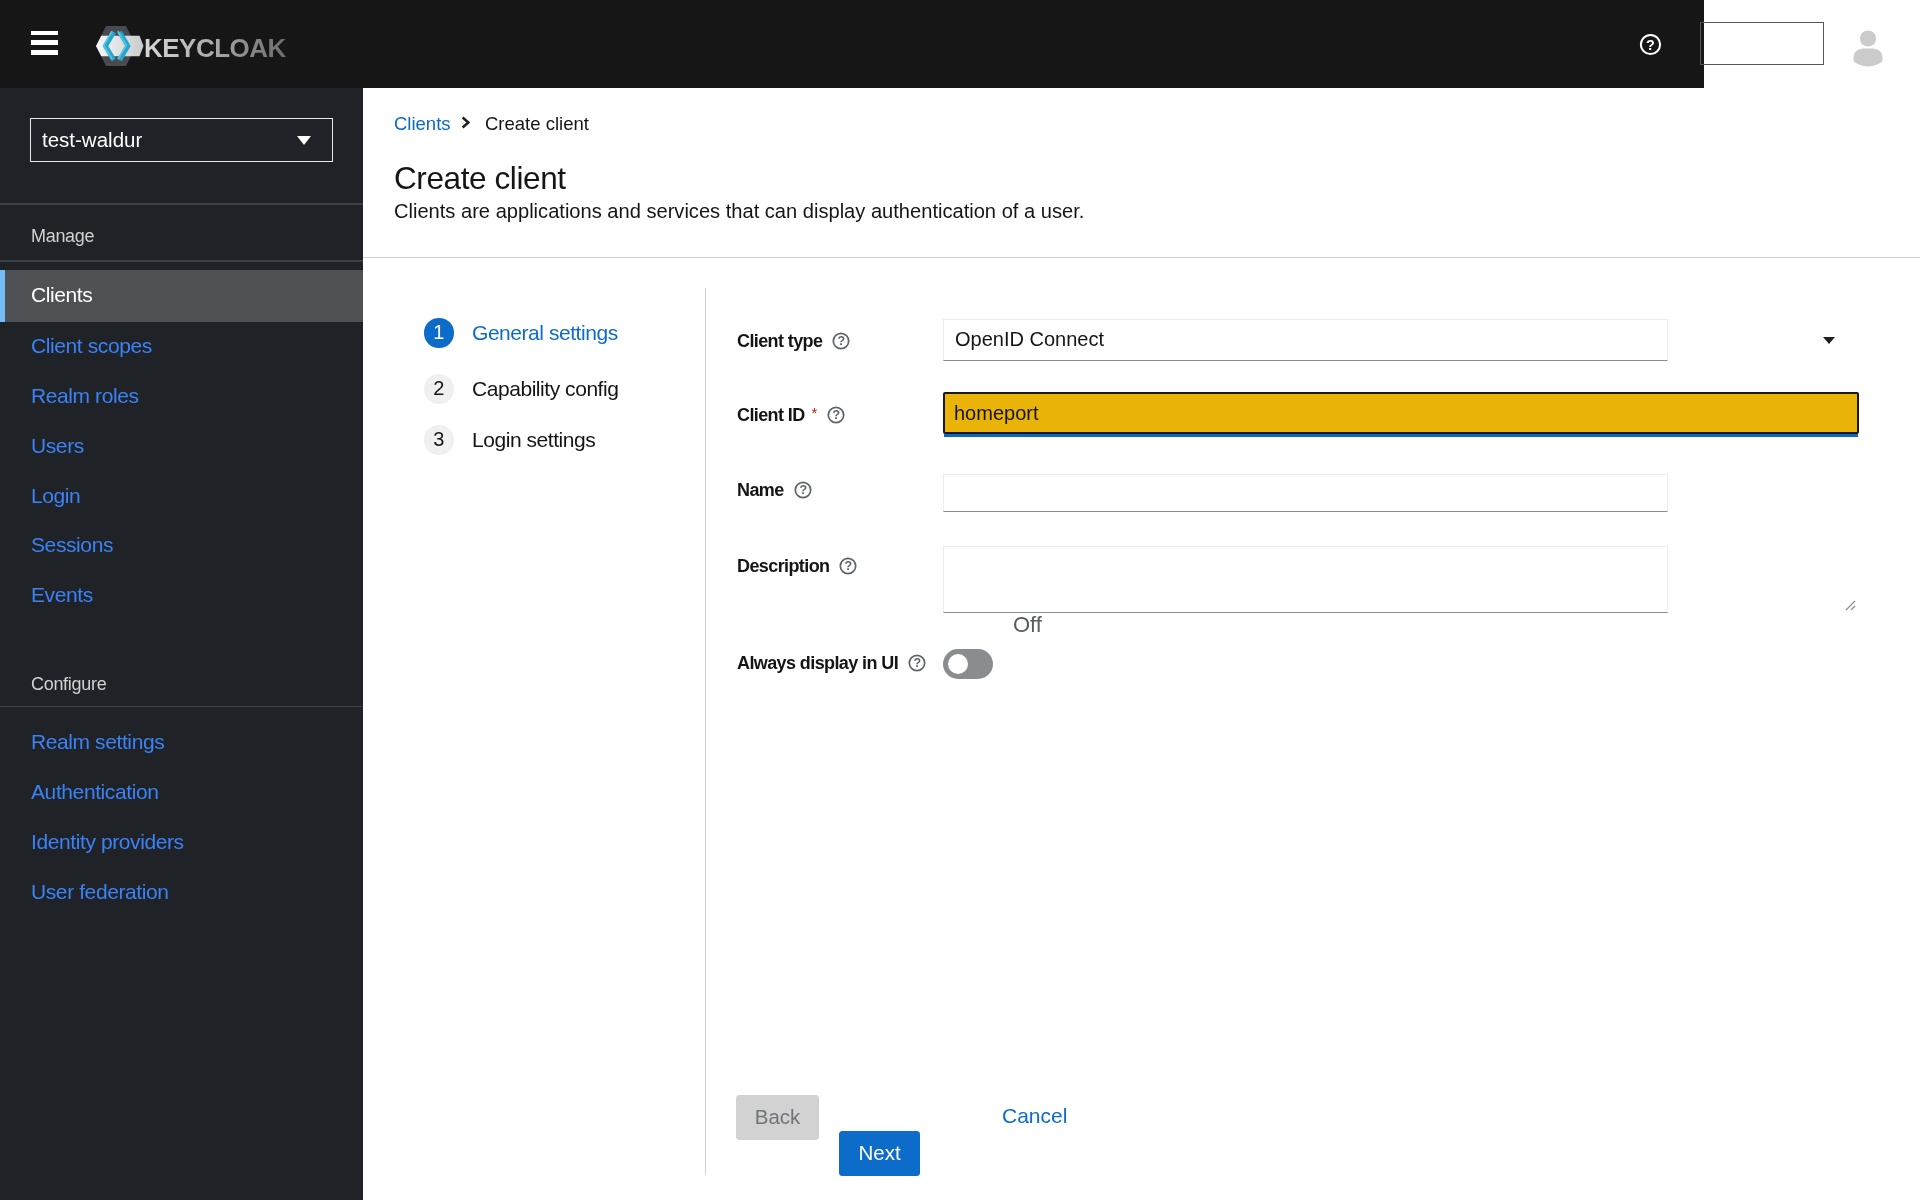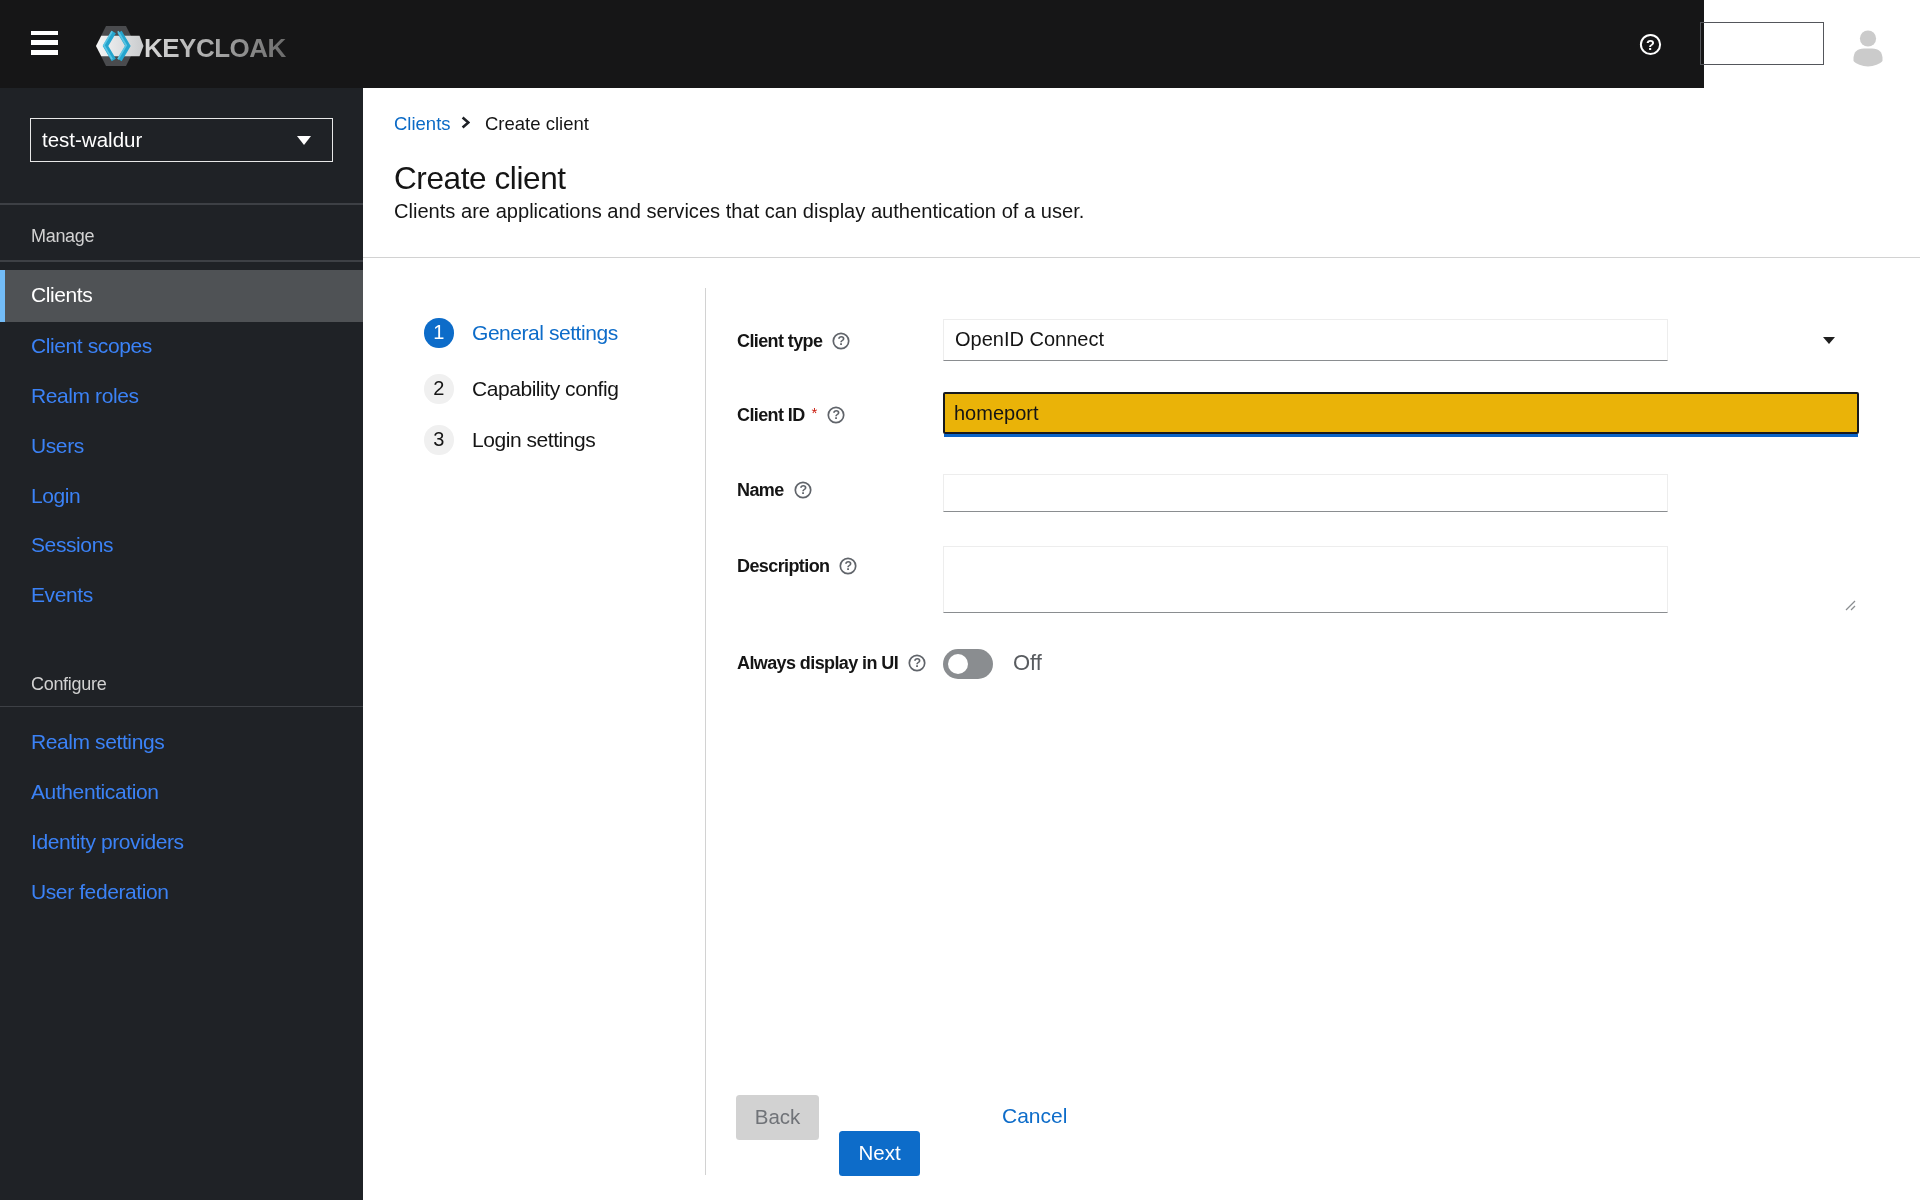--- a/index.html
+++ b/index.html
@@ -41,21 +41,21 @@
   #selbox { top:319px; height:42px; }
   #selbox span { position:absolute; left:11px; top:8px; font-size:20px; color:#151515; }
   #selcaret { position:absolute; left:1823px; top:336.5px; width:0; height:0; border-left:6.5px solid transparent; border-right:6.5px solid transparent; border-top:7.8px solid #1f1f1f; }
   #cid { position:absolute; left:943px; top:392px; width:916px; height:42px; background:#eab308; border:2px solid #17191e; border-radius:2px; }
   #cidblue { position:absolute; left:944px; top:433.8px; width:914px; height:3.4px; background:#0b64c8; }
   #cid span { position:absolute; left:9px; top:8px; font-size:20px; color:#151515; }
   #namefld { top:474px; height:38px; }
   #descfld { top:546px; height:67px; }
   #switch { position:absolute; left:943px; top:649px; width:50px; height:30px; border-radius:15px; background:#8a8d90; }
   #knob { position:absolute; left:5px; top:5px; width:20px; height:20px; border-radius:50%; background:#fff; }
-  #offlbl { position:absolute; left:1013px; top:650px; font-size:22px; line-height:26px; color:#595c60; }
+  #offlbl { position:absolute; left:1013px; top:612px; font-size:22px; line-height:26px; color:#595c60; }
 
   
   .btn { position:absolute; top:1095px; height:44.5px; border-radius:3.5px; font-size:20.5px; text-align:center; line-height:44.5px; }
   #btn-back { left:736px; width:83px; background:#d2d2d2; color:#707378; }
   #btn-next { left:839px; width:81px; background:#0d6cc9; color:#ffffff;margin-top:36px; }
   #btn-cancel { left:1002px; top:1104px; font-size:21px; color:#0d6cc9; position:absolute; }
 </style>
 </head>
 <body>
 

